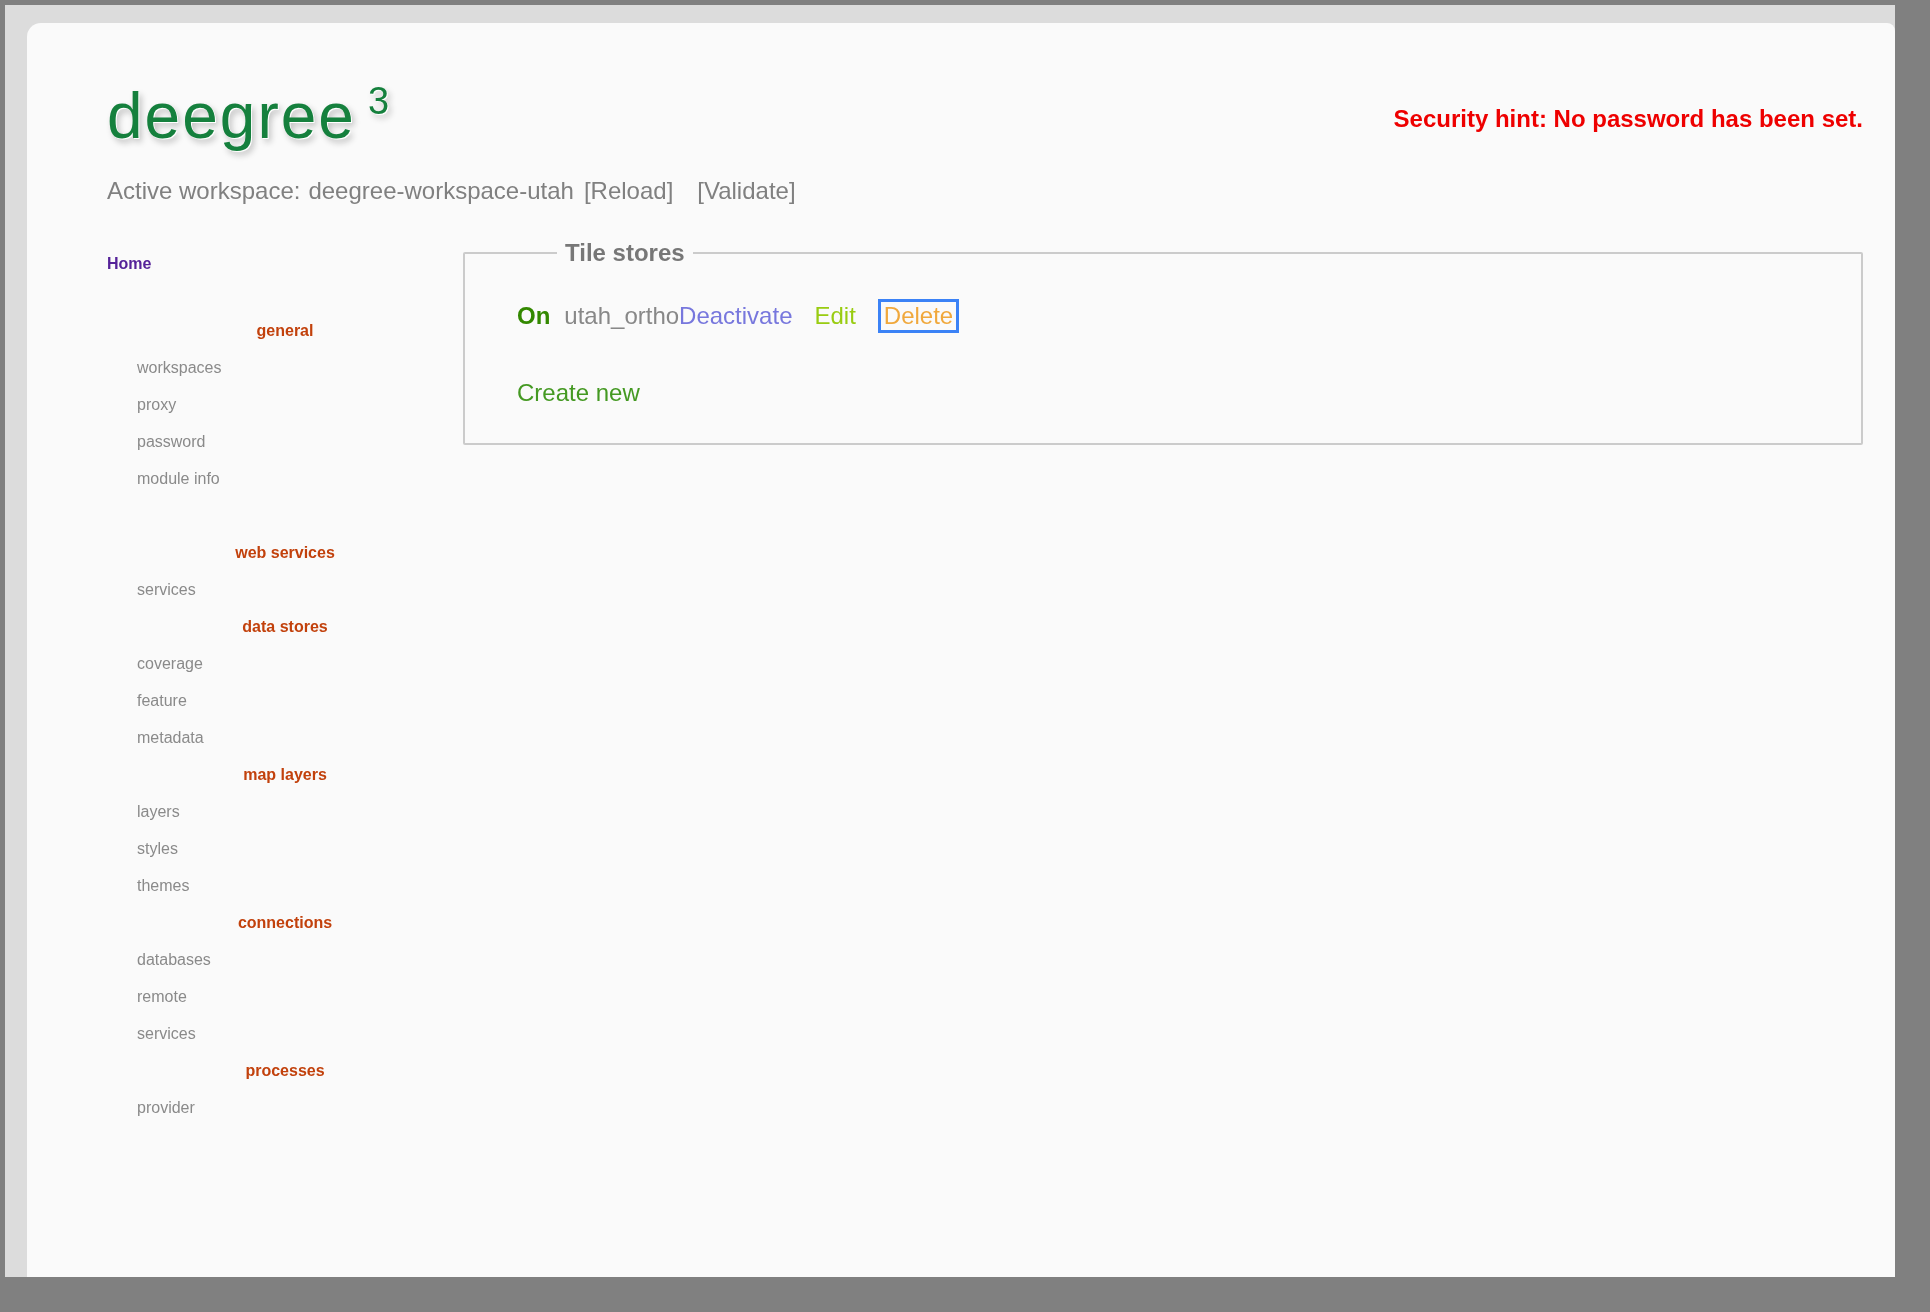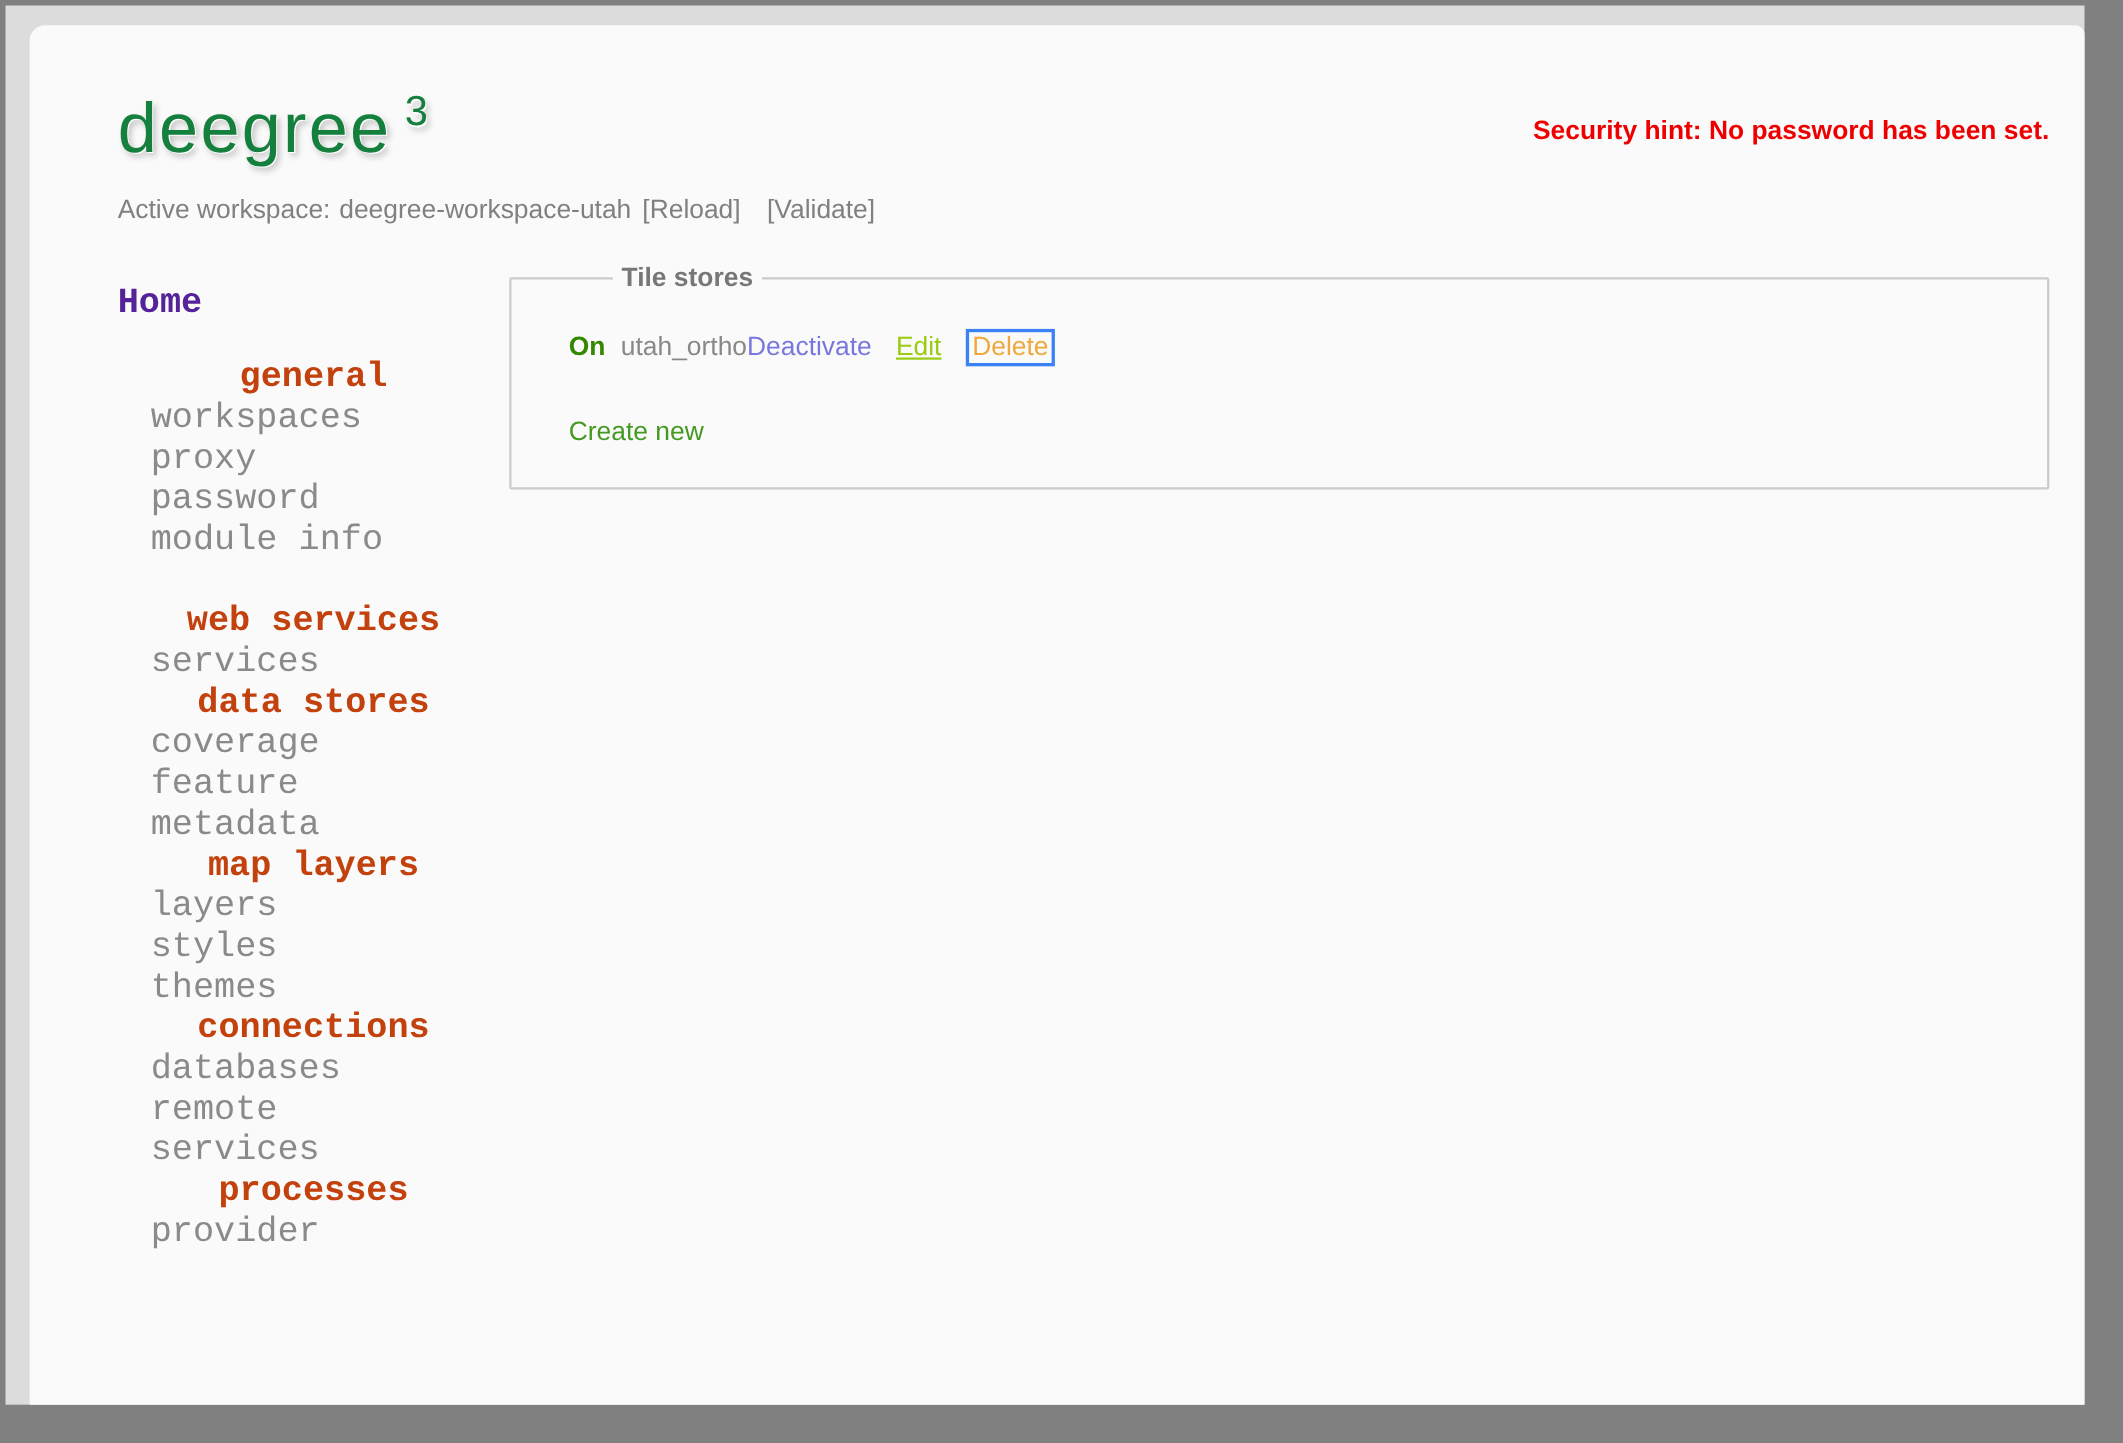--- a/index.html
+++ b/index.html
@@ -50,23 +50,22 @@
   .workspace-line a {
     color: #808080; text-decoration: none; cursor: pointer;
   }
   .ws-name { margin-left: 8px; }
   .ws-link-reload { margin-left: 10px; }
   .ws-link-validate { margin-left: 24px; }
   
   .columns { display: flex; align-items: flex-start; }
   .sidebar {
     flex: none; width: 356px;
-    margin-top: 52px;
-    font-size: 32px;
-    font-family: Liberation Mono, monospace;
+    margin-top: 40px;
+    font-size: 16px;
   }
   .home-link {
     display: block;
     color: #552299; font-weight: bold;
     height: 37px; line-height: 37px;
     margin-bottom: 30px;
     text-decoration: none; cursor: pointer;
   }
   .nav-header {
     height: 37px; line-height: 37px;
@@ -94,21 +93,21 @@
   }
   .store-row {
     font-size: 24px;
     margin-top: 14px;
     display: flex; align-items: center;
   }
   .status-on { color: #338800; font-weight: bold; }
   .store-name { color: #888888; margin-left: 14px; }
   .action { text-decoration: none; cursor: pointer; }
   .action-deactivate { color: #7777dd; margin-left: 0; }
-  .action-edit { color: #99cc11; margin-left: 22px; text-decoration: underline; }
+  .action-edit { color: #99cc11; margin-left: 22px; }
   .action-delete {
     color: #f0a83c; margin-left: 22px;
     border: 3px solid #3b82f6;
     padding: 0 3px;
   }
   .create-new {
     display: inline-block;
     margin-top: 46px;
     font-size: 24px;
     color: #449922;

